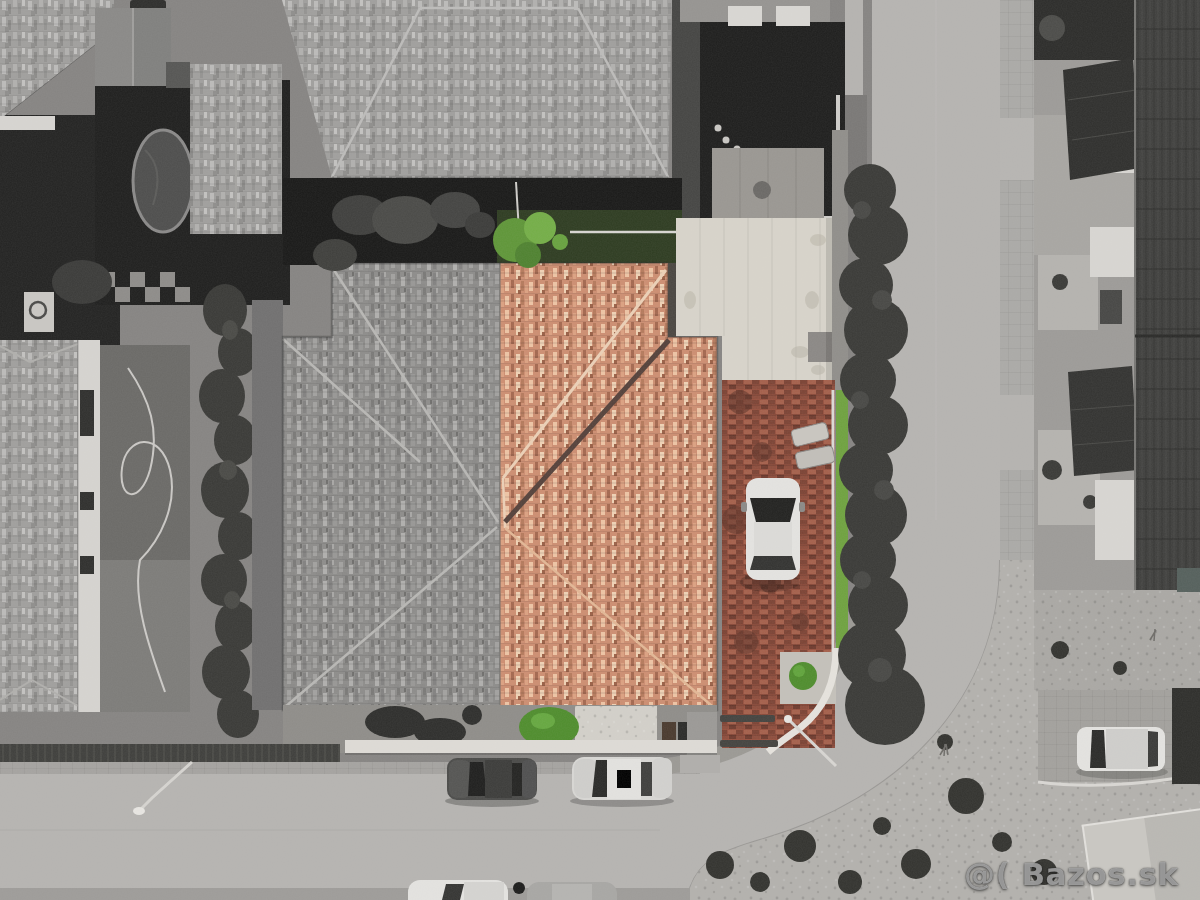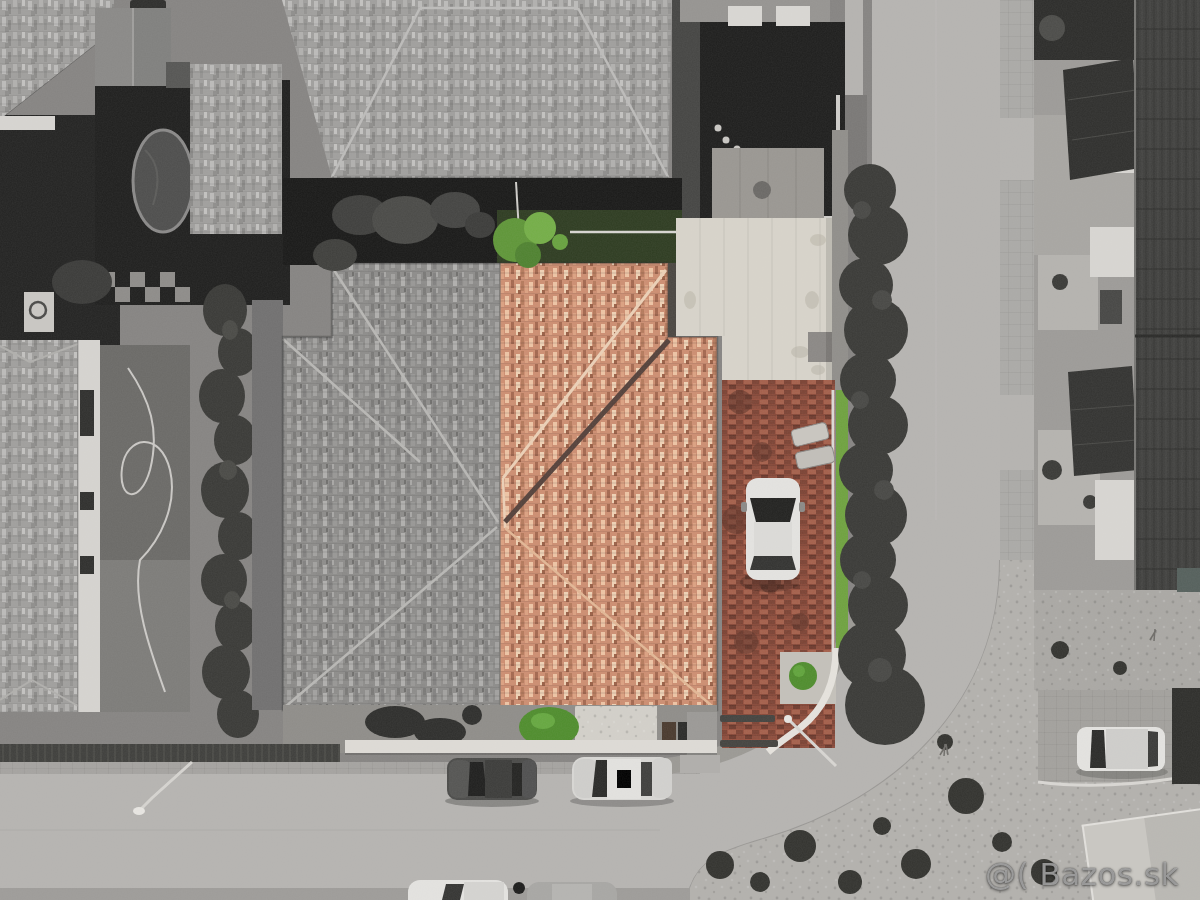--- a/index.html
+++ b/index.html
@@ -1,21 +1,21 @@
 <!DOCTYPE html>
 <html style="--c-asphalt: #b6b4b1; --c-sidewalk: #a5a3a0; --c-roof-gray: #8d8c8a; --c-roof-light: #a09f9d; --c-roof-terracotta: #cd8e71; --c-roof-terracotta-light: #eec4a4; --c-roof-terracotta-dark: #a4684f; --c-brick-driveway: #96503e; --c-grass-green: #6fa23f; --c-bush-green: #4f8d2d; --c-carport-white: #d8d4ca; --c-dark-roof: #3f3f3d; --c-yard-dark: #1e1e1d; --c-hedge: #3a3a37; --c-car-white: #e4e3e0; --c-car-dark: #4b4b49; --c-car-silver: #d8d7d4; --c-wall-white: #dedbd6;"><head>
 <meta charset="utf-8">
 <style>
   html,body{margin:0;padding:0;background:#111;}
   .stage{position:relative;width:1200px;height:900px;overflow:hidden;
          font-family:"DejaVu Sans","Liberation Sans",sans-serif;}
   .stage svg{position:absolute;inset:0;display:block;}
   .watermark{
-    position:absolute;left:985px;top:856px;width:200px;
-    font-size:31px;font-weight:400;letter-spacing:.5px;white-space:nowrap;
+    position:absolute;left:964px;top:856px;width:200px;
+    font-size:31px;font-weight:700;letter-spacing:.5px;white-space:nowrap;
     color:rgba(235,235,235,.58);
     text-shadow:0 0 1px rgba(30,30,30,.9),0 1px 3px rgba(20,20,20,.65);
     pointer-events:none;
   }
   
   .f-asphalt{fill:var(--c-asphalt,#b6b4b1)} .f-sidewalk{fill:var(--c-sidewalk,#a5a3a0)} .f-carport{fill:var(--c-carport-white,#d8d4ca)} .f-yard{fill:var(--c-yard-dark,#1e1e1d)}
   .f-hedge{fill:var(--c-hedge,#3a3a37)} .f-grass{fill:var(--c-grass-green,#6fa23f)}
   .f-bush{fill:var(--c-bush-green,#4f8d2d)} .f-wall{fill:var(--c-wall-white,#dedbd6)}
   .f-carw{fill:var(--c-car-white,#e4e3e0)} .f-card{fill:var(--c-car-dark,#4b4b49)}
   .f-cars{fill:var(--c-car-silver,#d8d7d4)}

